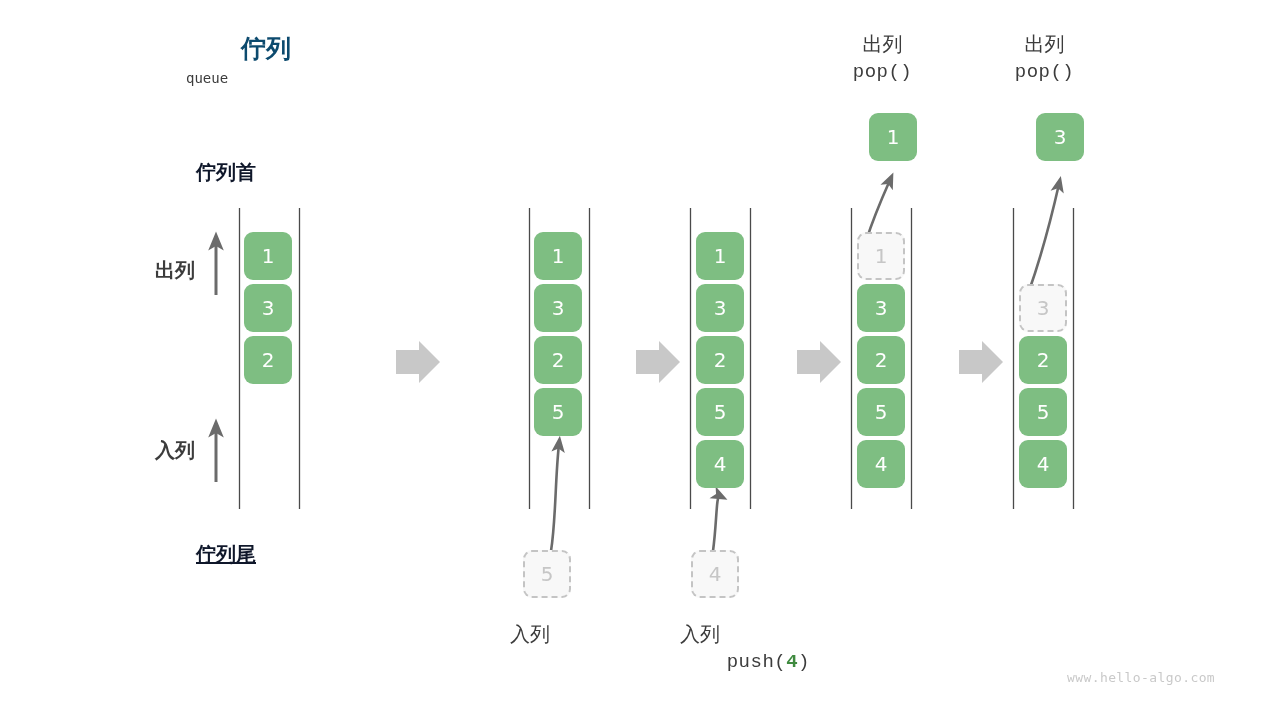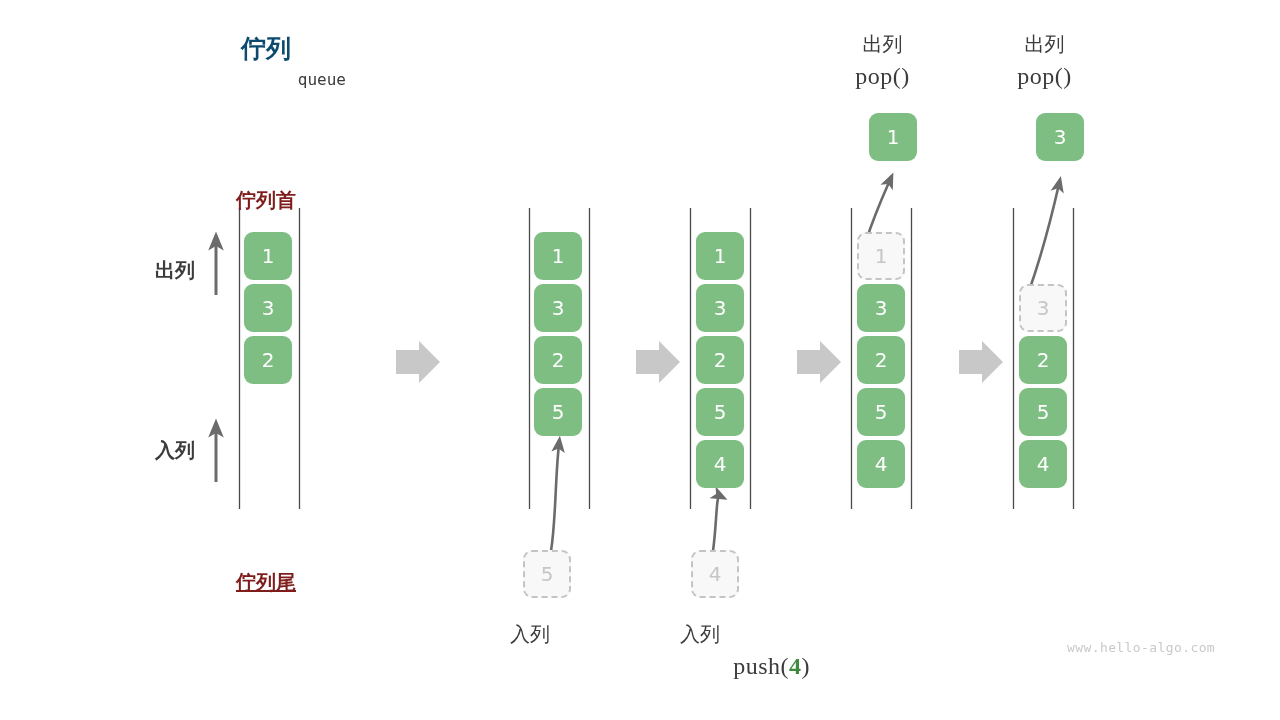--- a/index.html
+++ b/index.html
@@ -25,58 +25,56 @@
 
   
   .title-zh {
     font-size: 25px;
     font-weight: bold;
     color: #0c4a6e;
     text-align: center;
     white-space: nowrap;
   }
   .title-en {
-    font-size: 16px;
+    font-size: 14px;
     font-family: "DejaVu Sans Mono", "Liberation Mono", monospace;
     color: #3c3c3c;
-    text-align: right;
+    text-align: left;
     white-space: nowrap;
   }
 
   
   .side-label {
     font-size: 20px;
     font-weight: bold;
     color: #3c3c3c;
     text-align: center;
     white-space: nowrap;
   }
   .end-label {
     font-size: 20px;
     font-weight: bold;
-    color: #7f1d1d;
-    text-align: center;
-    white-space: nowrap;
-    margin-top: 28px;
+    color: #0f172a;
+    white-space: nowrap;
   }
 
   
   .op-caption {
     text-align: center;
     white-space: nowrap;
     line-height: 1.45;
   }
   .op-zh {
     font-size: 20px;
     color: #3c3c3c;
     display: block;
   }
   .op-en {
-    font-size: 24px;
-    font-family: Liberation Serif, serif;
+    font-size: 19px;
+    font-family: Liberation Mono, monospace;
     color: #3c3c3c;
     display: block;
     letter-spacing: 0.5px;
   }
   .op-en .num { color: #3f8a3f; font-weight: bold; }
 
   
   .box {
     position: absolute;
     width: 48px;
@@ -226,15 +224,15 @@
       <span class="op-zh">出列</span>
       <span class="op-en">pop()</span>
     </div>
     <div class="abs box solid" style="left:1036px; top:113px;">3</div>
     <div class="abs box ghost" style="left:1019px; top:284px;">3</div>
     <div class="abs box solid" style="left:1019px; top:336px;">2</div>
     <div class="abs box solid" style="left:1019px; top:388px;">5</div>
     <div class="abs box solid" style="left:1019px; top:440px;">4</div>
   </div>
 
-  <div class="watermark" style="left:1067px; top:640px;">www.hello-algo.com</div>
+  <div class="watermark" style="left:1067px; top:670px;">www.hello-algo.com</div>
 
 </div>
 
 </body></html>

